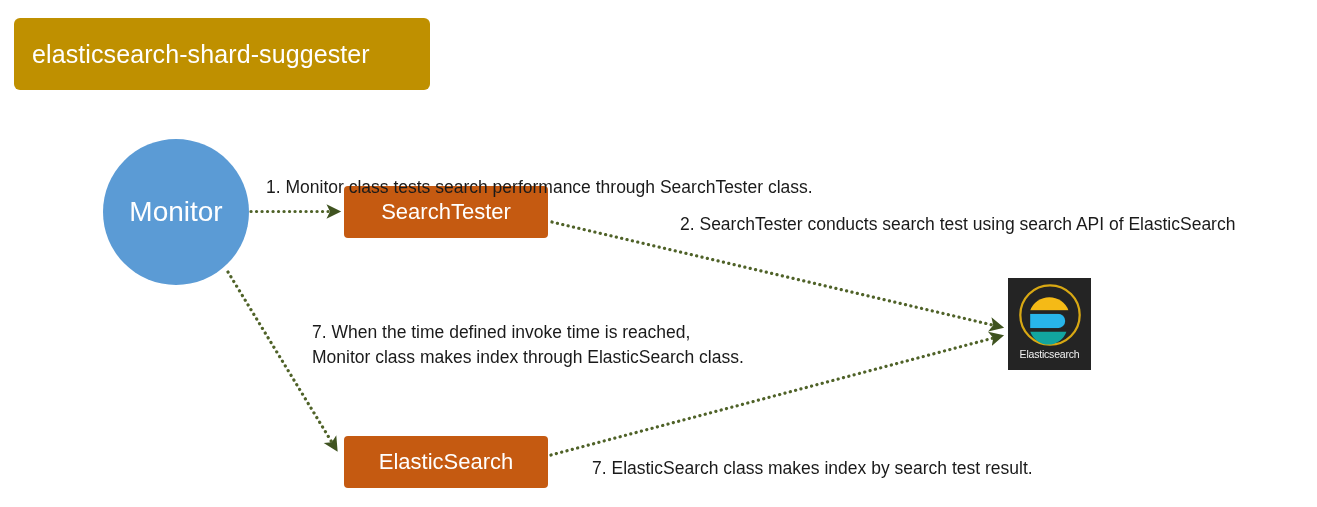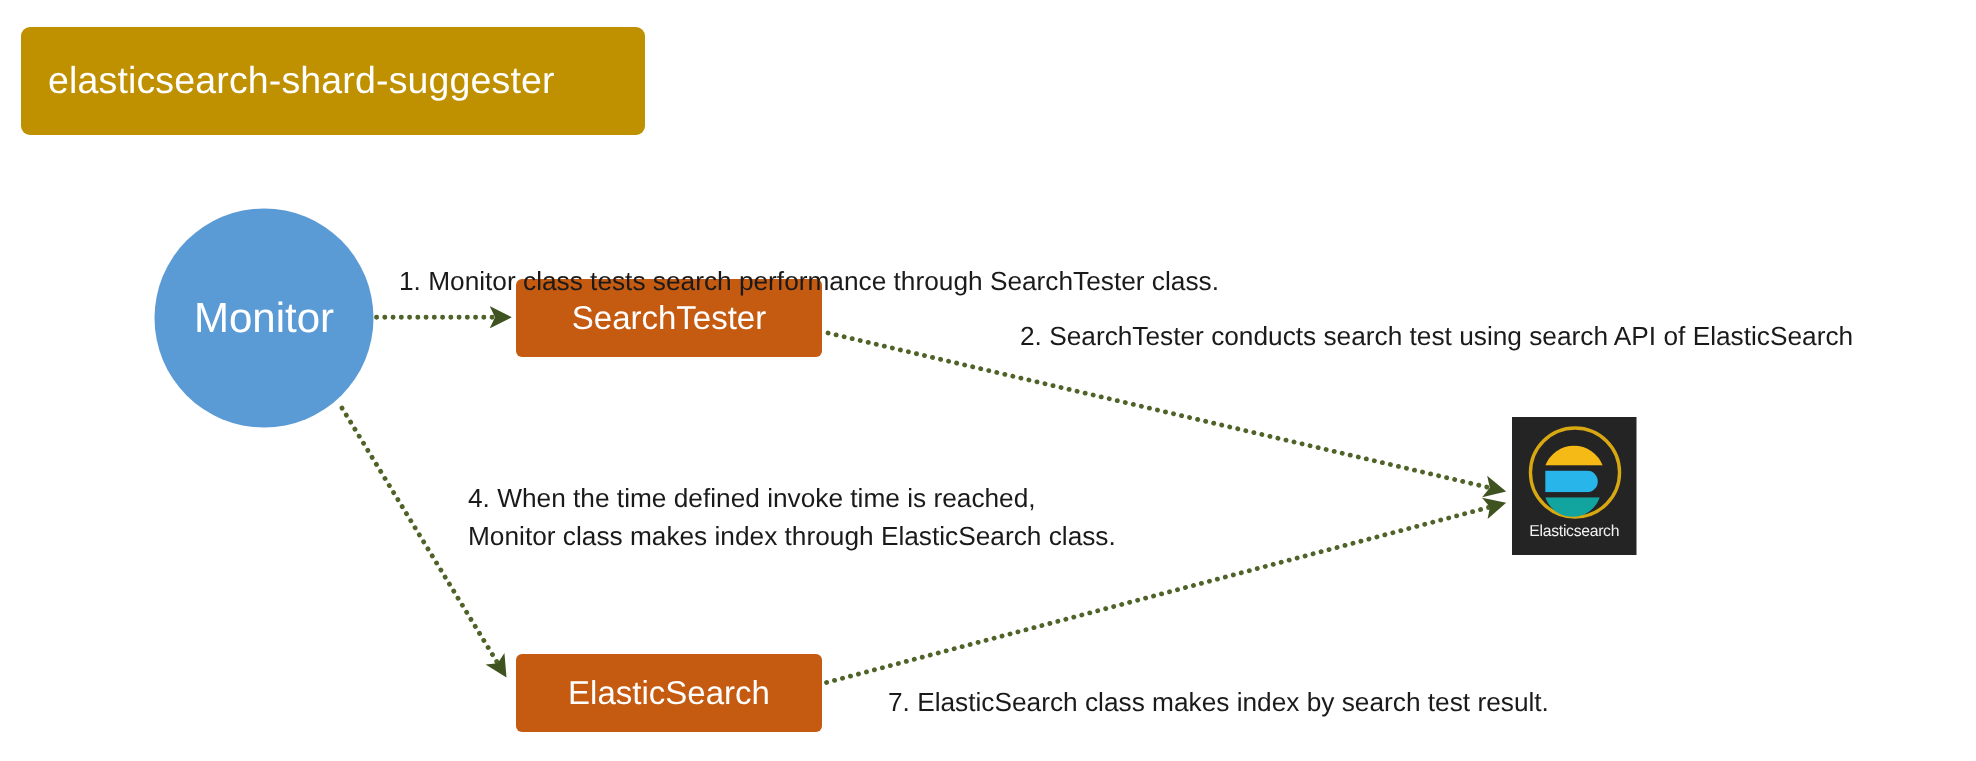--- a/index.html
+++ b/index.html
@@ -180,17 +180,17 @@
       <path d="M20 75 L75 75 A29 29 0 0 1 20 75 Z" fill="#12a5a0"></path>
 
       <rect x="16" y="43" width="66" height="5" fill="#242424"></rect>
       <rect x="16" y="70" width="66" height="5" fill="#242424"></rect>
     </svg>
     <div class="logo-caption">Elasticsearch</div>
   </div>
 
   <div id="label-1" class="label">1. Monitor class tests search performance through SearchTester class.</div>
   <div id="label-2" class="label">2. SearchTester conducts search test using search API of ElasticSearch</div>
-  <div id="label-3" class="label">4. When the time defined invoke time is reached,
+  <div id="label-3" class="label">7. When the time defined invoke time is reached,
 Monitor class makes index through ElasticSearch class.</div>
   <div id="label-4" class="label">7. ElasticSearch class makes index by search test result.</div>
 
 </div>
 
 </body></html>

